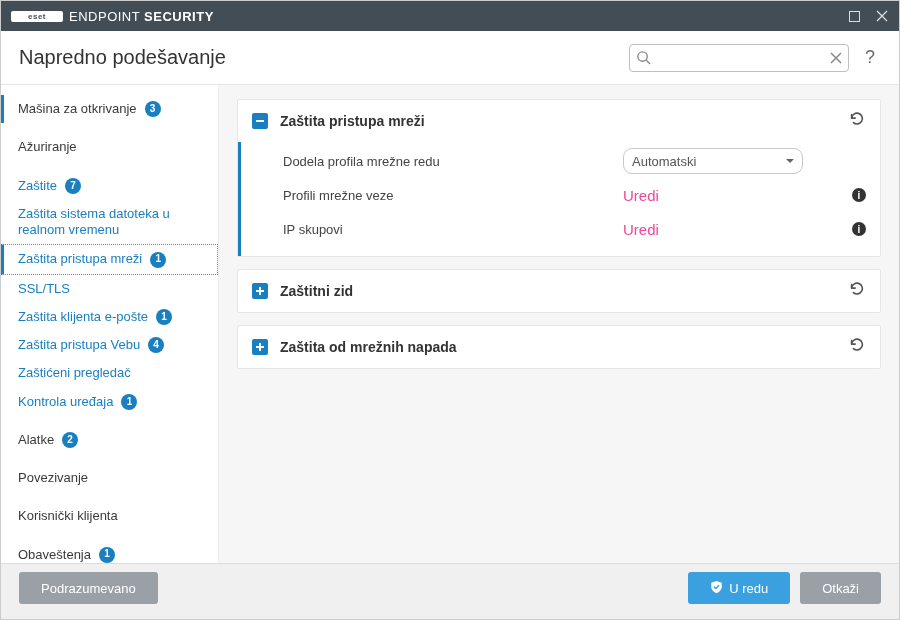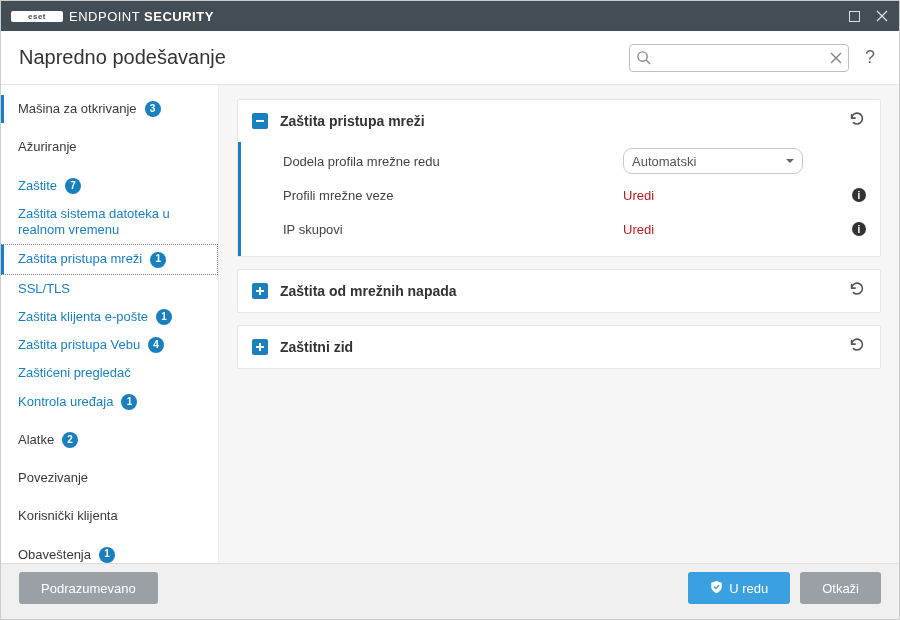--- a/index.html
+++ b/index.html
@@ -38,21 +38,21 @@
   .panel-header { display: flex; align-items: center; padding: 10px 14px; gap: 12px; }
   .toggle-box { width: 16px; height: 16px; background: #1a7fbf; display: inline-flex; align-items: center; justify-content: center; color: #fff; font-size: 13px; font-weight: bold; border-radius: 2px; cursor: pointer; }
   .panel-title { font-size: 14px; font-weight: 600; color: #333; flex: 1; }
   .undo-icon { color: #555; cursor: pointer; }
   .panel-body { padding: 2px 14px 10px 42px; border-left: 3px solid #1a7fbf; margin-left: 0; }
   .row { display: flex; align-items: center; min-height: 34px; font-size: 13px; color: #444; }
   .row-label { flex: 0 0 340px; }
   .row-control { flex: 1; display: flex; align-items: center; gap: 10px; }
   .select { width: 180px; height: 26px; border: 1px solid #c8c8c8; border-radius: 9px; background: #fff; padding: 0 24px 0 8px; font-size: 13px; color: #555; position: relative; display: flex; align-items: center; cursor: pointer; }
   .select::after { content: ""; position: absolute; right: 8px; top: 10px; border: 4px solid transparent; border-top-color: #666; }
-  .link { color: #b91c1c; cursor: pointer; font-size: 13px; }
+  .link { color: #ec4899; cursor: pointer; font-size: 15px; }
   .info-icon { width: 14px; height: 14px; border-radius: 50%; background: #333; color: #fff; font-size: 10px; font-weight: bold; display: inline-flex; align-items: center; justify-content: center; margin-left: auto; cursor: pointer; }
 
   .footer { height: 56px; background: #f0f0f0; border-top: 1px solid #ddd; display: flex; align-items: flex-start; padding: 8px 18px; gap: 10px; }
   .btn { height: 32px; padding: 0 22px; border-radius: 3px; font-size: 13px; cursor: pointer; display: inline-flex; align-items: center; gap: 6px; border: none; }
   .btn-default { background: #9aa0a6; color: #fff; }
   .btn-primary { background: #3aa0e0; color: #fff; }
   .btn-cancel { background: #9aa0a6; color: #fff; }
   .footer-spacer { flex: 1; }
   .shield-icon { display:inline-block; }
 </style>
@@ -207,39 +207,39 @@
       </div>
 
       <div class="panel">
         <div class="panel-header">
           <span class="toggle-box">
             <svg width="10" height="10" viewBox="0 0 10 10">
                 <rect x="1" y="4" width="8" height="2" fill="#fff"></rect>
                 <rect x="4" y="1" width="2" height="8" fill="#fff"></rect>
               </svg>
           </span>
-          <span class="panel-title">Zaštita od mrežnih napada</span>
+          <span class="panel-title">Zaštitni zid</span>
           <span class="undo-icon">
             <svg width="18" height="18" viewBox="0 0 20 20" fill="none">
                 <path d="M4 9a6 6 0 1 1 2 5" stroke="#555" stroke-width="1.8" stroke-linecap="round"></path>
                 <path d="M4 5v4h4" stroke="#555" stroke-width="1.8" stroke-linecap="round" stroke-linejoin="round"></path>
               </svg>
           </span>
         </div>
       </div>
 
       <div class="panel">
         <div class="panel-header">
           <span class="toggle-box">
             <svg width="10" height="10" viewBox="0 0 10 10">
                 <rect x="1" y="4" width="8" height="2" fill="#fff"></rect>
                 <rect x="4" y="1" width="2" height="8" fill="#fff"></rect>
               </svg>
           </span>
-          <span class="panel-title">Zaštitni zid</span>
+          <span class="panel-title">Zaštita od mrežnih napada</span>
           <span class="undo-icon">
             <svg width="18" height="18" viewBox="0 0 20 20" fill="none">
                 <path d="M4 9a6 6 0 1 1 2 5" stroke="#555" stroke-width="1.8" stroke-linecap="round"></path>
                 <path d="M4 5v4h4" stroke="#555" stroke-width="1.8" stroke-linecap="round" stroke-linejoin="round"></path>
               </svg>
           </span>
         </div>
       </div>
 
     </div>

